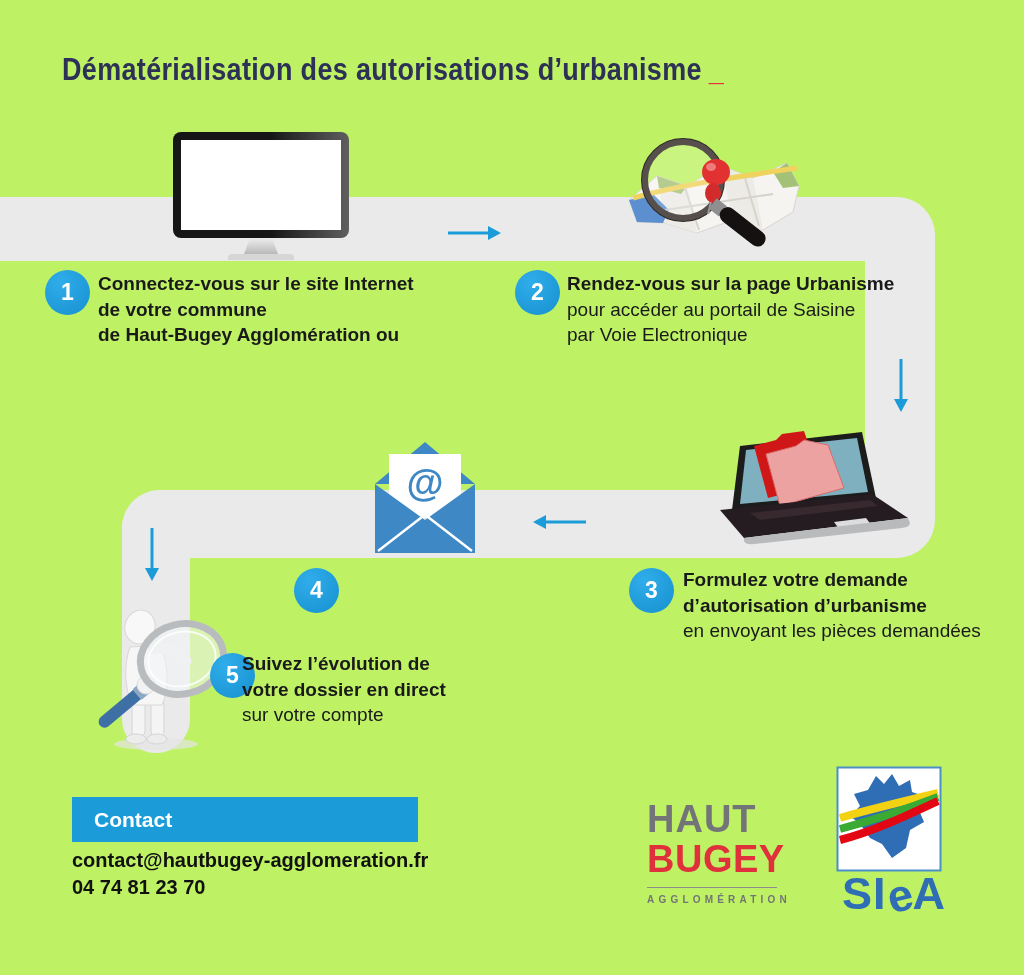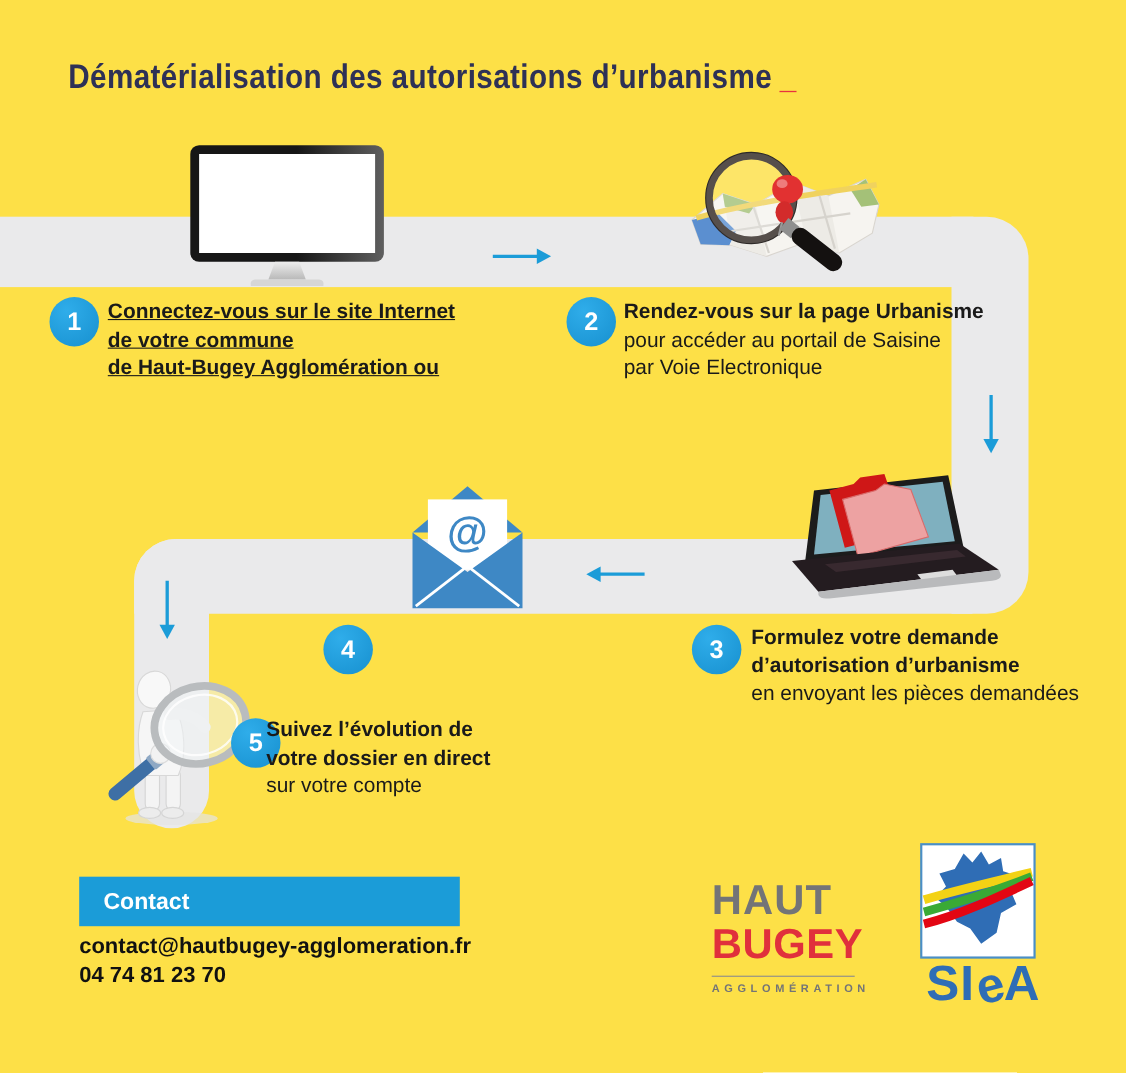--- a/index.html
+++ b/index.html
@@ -1,17 +1,17 @@
 <!DOCTYPE html>
 <html><head>
 <meta charset="utf-8">
 <style>
   html,body{margin:0;padding:0;background:#ffffff;}
   #canvas{
-    position:relative;width:1024px;height:975px;background:#fde047;overflow:hidden;
+    position:relative;width:1024px;height:975px;background:#bef264;overflow:hidden;
     font-family:"Liberation Sans",sans-serif;color:#1a1a1a;
   }
   
   .title{
     position:absolute;left:62px;top:52px;white-space:nowrap;
     font-size:31px;font-weight:bold;color:#2e3156;
     transform:scaleX(.87);transform-origin:left center;letter-spacing:.4px;
   }
   .title-suffix{color:#e8313f;margin-left:8px;}
   
@@ -165,21 +165,21 @@
       <ellipse cx="88" cy="56" rx="34" ry="27" fill="none" stroke="#ffffff" stroke-width="2" opacity="0.8"></ellipse>
     </g>
   </svg>
 
   <div class="step-num" style="left:45px;top:270px;">1</div>
   <div class="step-num" style="left:515px;top:270px;">2</div>
   <div class="step-num" style="left:629px;top:568px;">3</div>
   <div class="step-num" style="left:294px;top:568px;">4</div>
   <div class="step-num" style="left:210px;top:653px;">5</div>
 
-  <div class="step-text" style="left:98px;top:271px;text-decoration:underline;">
+  <div class="step-text" style="left:98px;top:271px;">
     <div class="ln b">Connectez-vous sur le site Internet</div>
     <div class="ln b">de votre commune</div>
     <div class="ln b">de Haut-Bugey Agglomération ou</div>
   </div>
 
   <div class="step-text" style="left:567px;top:271px;">
     <div class="ln b">Rendez-vous sur la page Urbanisme</div>
     <div class="ln">pour accéder au portail de Saisine</div>
     <div class="ln">par Voie Electronique</div>
   </div>

